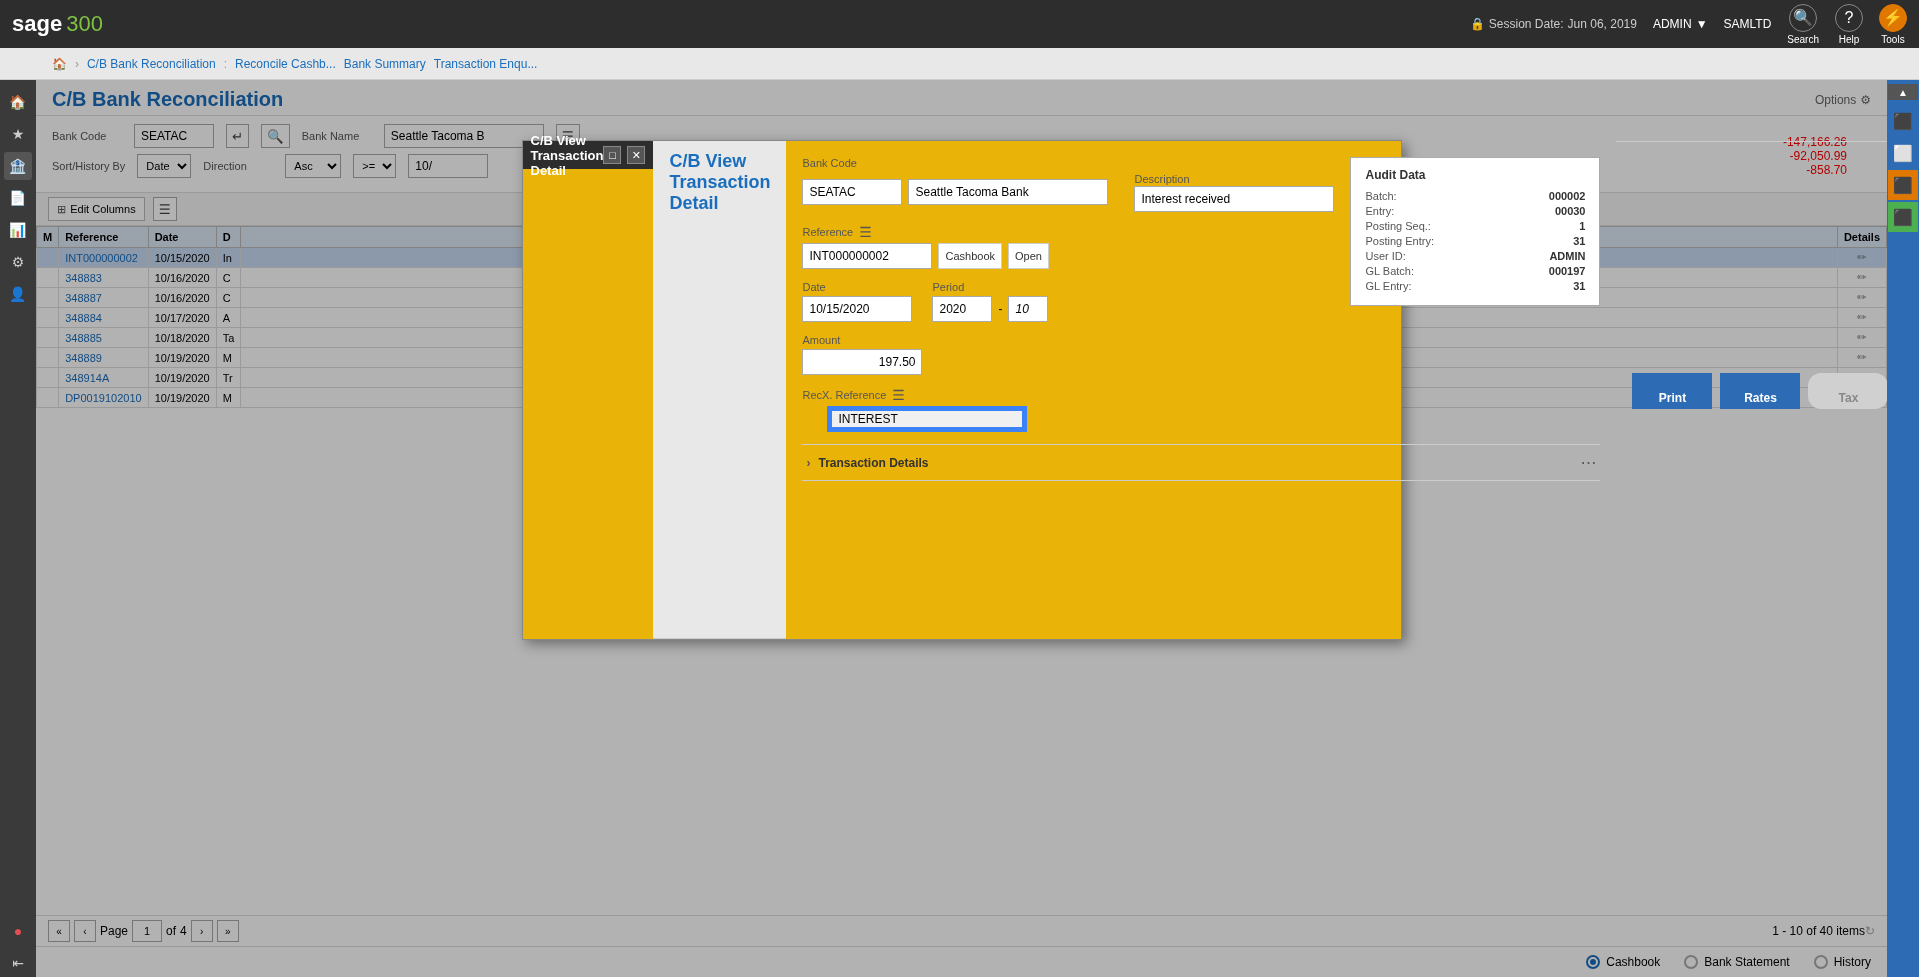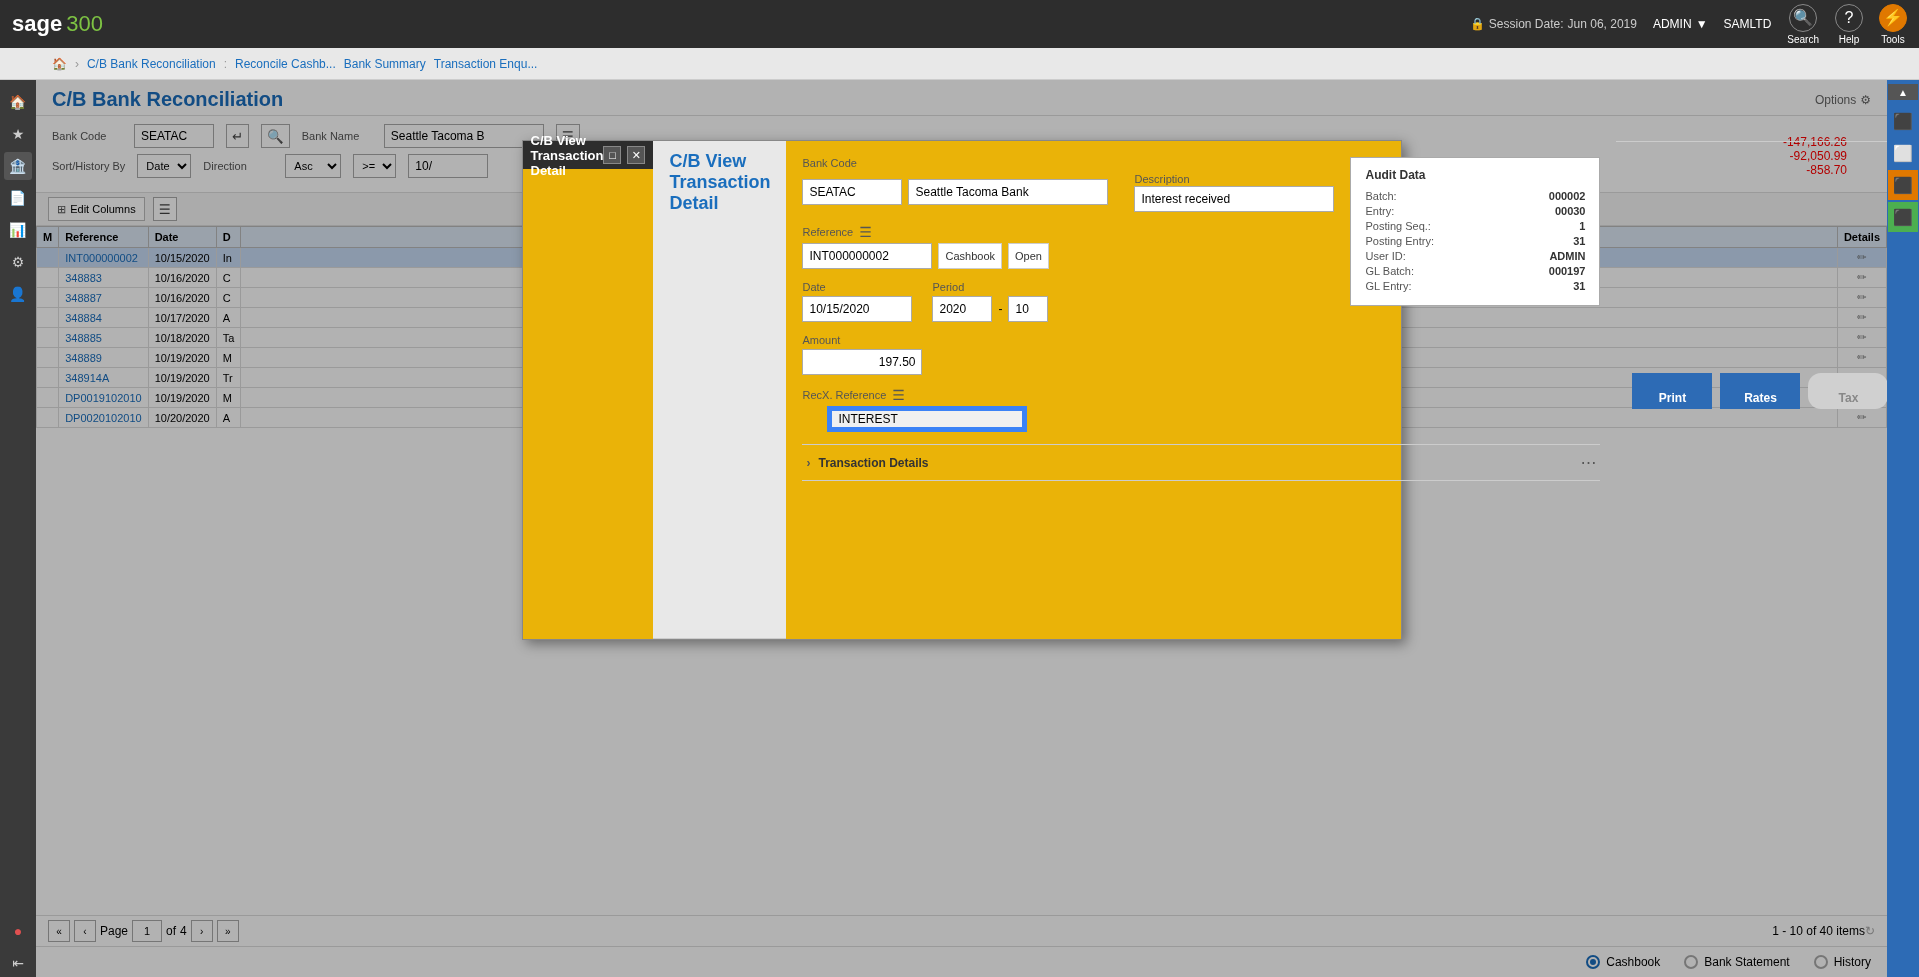--- a/index.html
+++ b/index.html
@@ -578,28 +578,20 @@
       <td class="edit-icon">✏</td>
     </tr>
             <tr>
       <td class="col-m"></td>
       <td class="link">DP0019102010</td>
       <td>10/19/2020</td>
       <td>M</td>
       <td></td>
       <td class="edit-icon">✏</td>
     </tr>
-            <tr>
-      <td class="col-m"></td>
-      <td class="link">DP0020102010</td>
-      <td>10/20/2020</td>
-      <td>A</td>
-      <td></td>
-      <td class="edit-icon">✏</td>
-    </tr>
           </tbody>
       </table>
     </div>
 
     <div class="pagination-bar">
       <div class="page-nav">
         <button class="page-nav-btn">«</button>
         <button class="page-nav-btn">‹</button>
         <span>Page</span>
         <input class="page-input" value="1" style="">
@@ -676,21 +668,21 @@
               <div class="modal-field-row" style="gap:20px; margin-bottom:12px;">
                 <div class="modal-field">
                   <span class="modal-field-label">Date</span>
                   <input class="modal-input" style="width: 110px;" value="10/15/2020">
                 </div>
                 <div class="modal-field">
                   <span class="modal-field-label">Period</span>
                   <div class="modal-field-row">
                     <input class="modal-input" style="width: 60px;" value="2020">
                     <span>-</span>
-                    <input class="modal-input" style="width: 40px;" value="10">
+                    <input class="modal-input" style="width: 40px; font-style: italic;" value="10">
                   </div>
                 </div>
               </div>
 
               <div class="modal-field" style="margin-bottom:12px;">
                 <span class="modal-field-label">Amount</span>
                 <input class="modal-input" style="width: 120px; text-align: right;" value="197.50">
               </div>
 
               <div class="modal-field">

